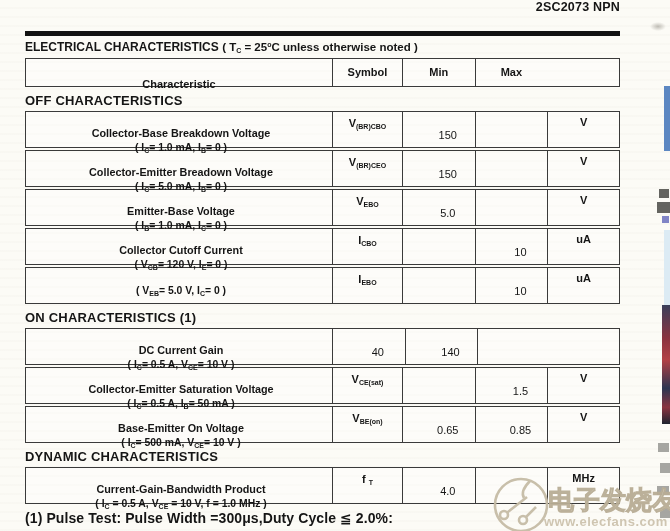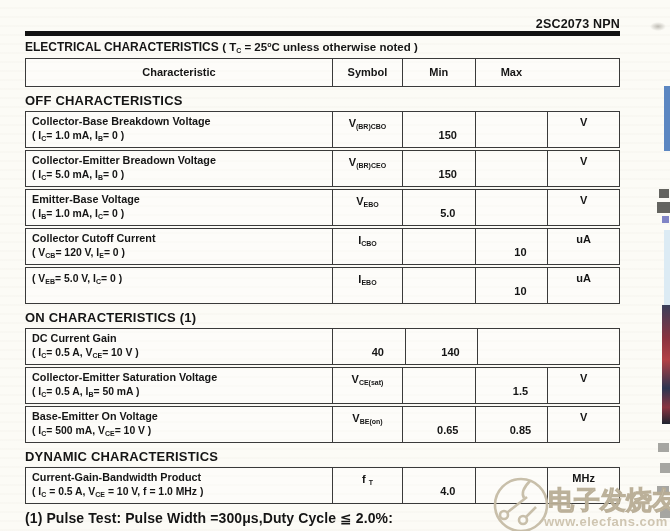--- a/index.html
+++ b/index.html
@@ -10,21 +10,21 @@
     background:#fcfbf6;
   }
   #page{
     position:relative;width:670px;height:531px;overflow:hidden;
     background:
       repeating-linear-gradient(0deg, rgba(190,185,172,0.05) 0 2px, rgba(0,0,0,0) 2px 9px),
       #fcfbf6;
   }
   
   #hdr-right{
-    position:absolute;top:17px;right:50px;
+    position:absolute;top:0;right:50px;
     font-size:12.5px;font-weight:bold;letter-spacing:.2px;margin-left:34px;
   }
   #top-bar{
     position:absolute;left:25px;top:31px;width:595px;height:5px;background:#121212;
   }
   #title-line{
     position:absolute;left:25px;top:40px;width:620px;
     font-size:12px;font-weight:bold;white-space:nowrap;
   }
   #title-line .cond{font-size:11.5px;}
@@ -34,37 +34,37 @@
   #content{
     position:absolute;left:25px;top:58px;width:595px;
   }
   .tbl-border{border:1.4px solid #3a3a3a;background:rgba(255,255,255,0.35);}
   #head-row{
     display:flex;height:27px;line-height:27px;
     font-size:11px;font-weight:bold;text-align:center;
   }
   .c{box-sizing:border-box;}
   .c + .c{border-left:1.2px solid #3a3a3a;}
-  .c-char{width:51.6%;}
+  .c-char{width:51.6%;margin-top:12px;}
   .c-sym{width:11.8%;text-align:center;}
   .c-min{width:12.25%;text-align:center;}
   .c-max{width:12.25%;text-align:center;}
   .c-unit{flex:1;text-align:center;}
   .section-label{
     margin-top:7px;font-size:13px;font-weight:bold;letter-spacing:.2px;line-height:14px;
   }
   .rows{margin-top:3px;}
   .t-row{
     display:flex;height:35px;margin-bottom:2px;
   }
-  .t-row .c-char{padding:3px 2px 0 6px;text-align:left;}
+  .t-row .c-char{padding:3px 2px 0 6px;text-align:center;}
   .r-name{font-size:10.8px;font-weight:bold;line-height:13px;white-space:nowrap;}
   .r-cond{font-size:10.4px;font-weight:bold;line-height:15px;white-space:nowrap;}
   .t-row .c-sym{padding-top:5px;font-size:11px;font-weight:bold;}
-  .t-row .c-min,.t-row .c-max{padding-top:17px;font-size:11px;font-weight:bold;padding-left:18px;}
+  .t-row .c-min,.t-row .c-max{padding-top:17px;font-size:11px;font-weight:normal;padding-left:18px;}
   .t-row .c-unit{padding-top:4px;font-size:11px;font-weight:bold;}
   #footnote{
     margin-top:6px;font-size:14px;font-weight:bold;letter-spacing:.1px;
   }
   
   #watermark{
     position:absolute;left:490px;top:474px;width:180px;height:60px;
     z-index:6;pointer-events:none;opacity:.95;
   }
   

